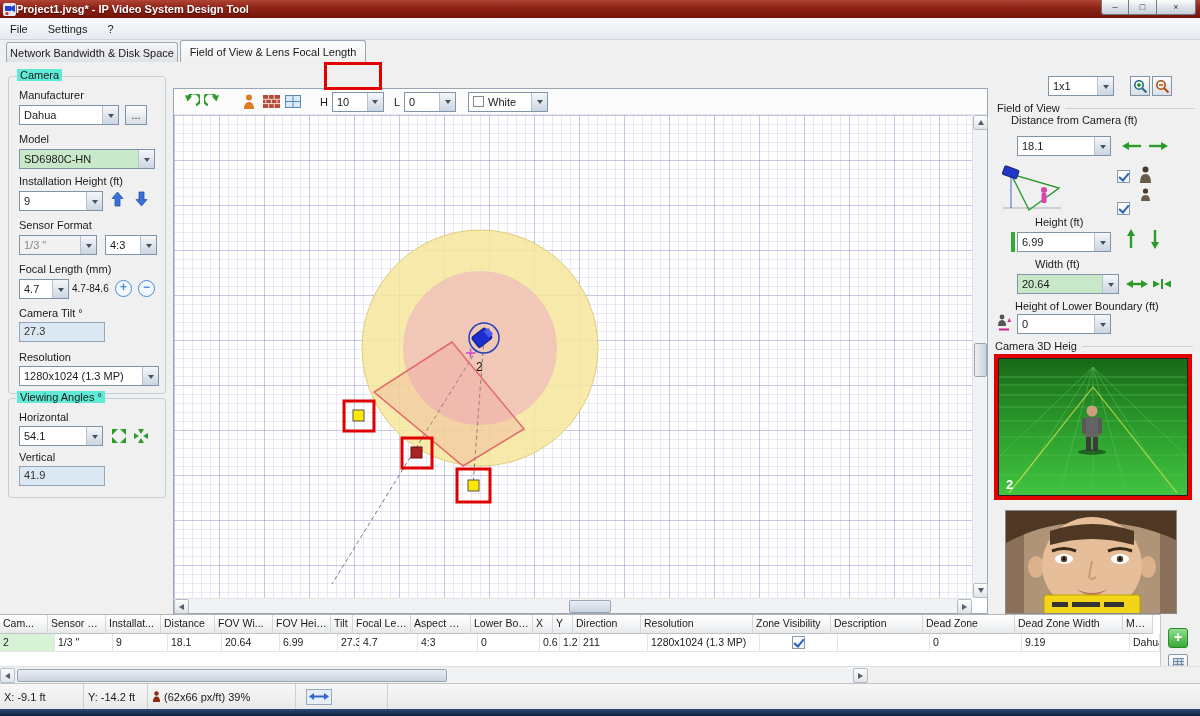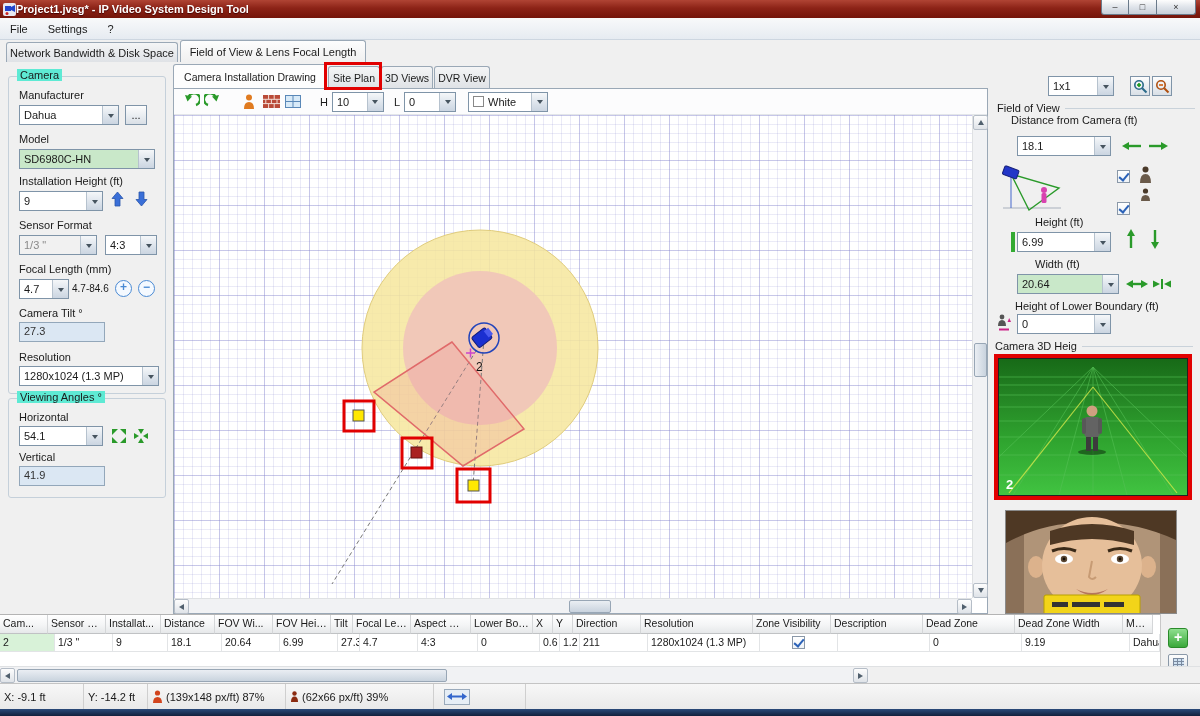--- a/index.html
+++ b/index.html
@@ -246,26 +246,20 @@
           <polygon points="15,5 15,11 10,8"></polygon>
               <polygon points="5,15 11,15 8,10"></polygon>
             </g>
           </svg>
       </div>
       <span class="lb" style="left:10px;top:52px">Vertical</span>
       <div class="tfield" style="left:10px;top:67px;width:86px">41.9</div>
     </div>
 
     <div class="center">
-      <div class="subtabs">
-        <div class="stab active" style="width:154px">Camera Installation Drawing</div>
-        <div class="stab" style="width:52px">Site Plan</div>
-        <div class="stab" style="width:52px">3D Views</div>
-        <div class="stab" style="width:56px">DVR View</div>
-      </div>
 
       <div class="annbox" style="left:151px;top:0px;width:58px;height:28px"></div>
 
       <div class="cpanel">
 
         <div class="dtoolbar">
           <div class="tbtn" style="margin-left:6px">
             <svg width="18" height="15">
               <path d="M14 11 A6 6 0 1 0 6.5 3.2" fill="none" stroke="#2a9a2a" stroke-width="2.4"></path>
               <polygon points="3,1 10,2.5 5.5,7.5" fill="#2a9a2a"></polygon>
@@ -632,27 +626,20 @@
     <div class="sc-thumb h" style="left:17px;top:2px;width:430px;height:13px"></div>
     <div class="sc-btn" style="left:853px;top:1px">
         <div class="tri right"></div>
       </div>
   </div>
   <div class="abs" style="left:870px;top:666px;width:330px;height:17px;background:#f0f0f0;border-top:1px solid #dfe1e3"></div>
 
   <div class="statusbar">
     <div class="ssec" style="width:84px">X:  -9.1 ft</div>
     <div class="ssec" style="width:64px">Y:  -14.2 ft</div>
-    <div class="ssec" style="width:138px">
-      <svg width="11" height="13" style="margin-right:3px">
-        <circle cx="5.5" cy="3" r="2.6" fill="#d2451e"></circle>
-          <path d="M1 13 Q1 7 5.5 7 Q10 7 10 13 Z" fill="#d2451e"></path>
-        </svg>
-      <span>(139x148 px/ft) 87%</span>
-    </div>
     <div class="ssec" style="width:148px">
       <svg width="9" height="11" style="margin-right:3px">
         <circle cx="4.5" cy="2.5" r="2.2" fill="#8a2a10"></circle>
           <path d="M1 11 Q1 5.5 4.5 5.5 Q8 5.5 8 11 Z" fill="#8a2a10"></path>
         </svg>
       <span>(62x66 px/ft) 39%</span>
     </div>
     <div class="ssec" style="width:92px;justify-content:flex-start">
       <div style="width:26px;height:16px;border:1px solid #9aaabb;background:#e6eef6;display:flex;align-items:center;justify-content:center;margin-left:6px">
         <svg width="20" height="11">

